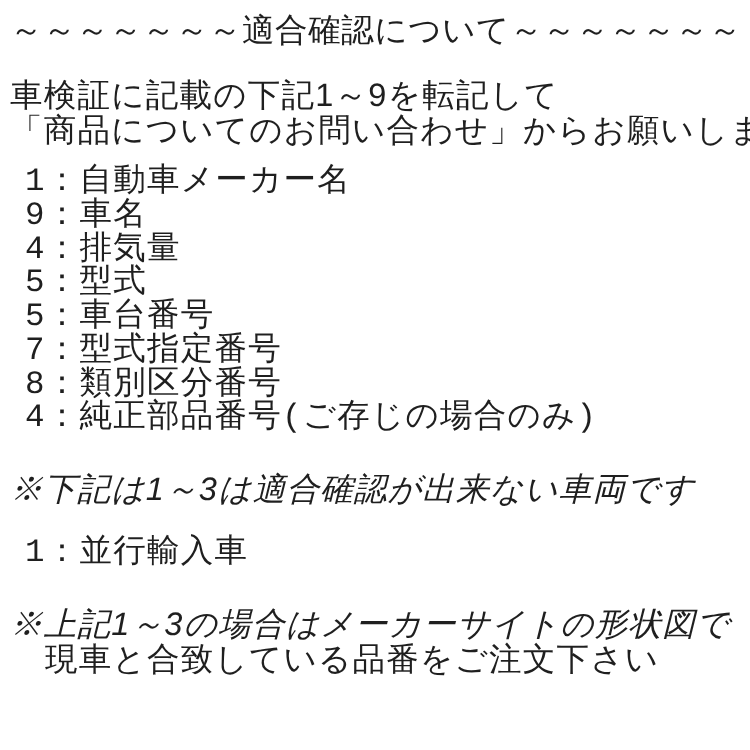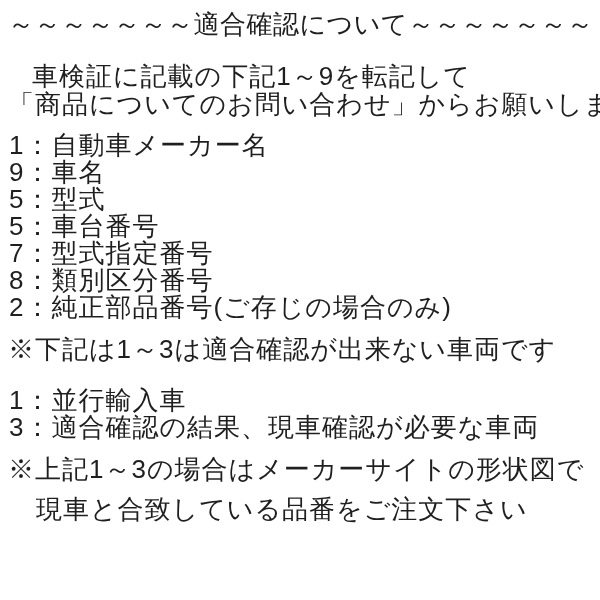--- a/index.html
+++ b/index.html
@@ -31,65 +31,65 @@
   .title {
     font-size: 26px;
     font-weight: 400;
     letter-spacing: 0.5px;
     margin: 0;
     line-height: 28px;
     white-space: nowrap;
   }
   .intro {
     margin-top: 24px;
-    margin-left: 24px;
   }
   ul.list {
     list-style: none;
-    margin: 14px 0 0 1px;
+    margin: 14px 0 0 12px;
     padding: 0;
+    font-family: Liberation Mono, monospace;
   }
   ul.list li {
     line-height: 27px;
     white-space: nowrap;
   }
   .note {
-    margin-top: 14px;
+    margin-top: 29px;
+    font-style: italic;
   }
   ul.sublist {
     margin-top: 24px;
   }
   .indent {
     padding-left: 28px;
-    margin-top: 12px;
   }
 </style>
 </head>
 <body style="background: rgb(255, 255, 255); color: rgb(31, 31, 31);">
 
 <div class="page">
 
   <p class="title">～～～～～～～適合確認について～～～～～～～</p>
 
   <p class="line intro">車検証に記載の下記1～9を転記して</p>
   <p class="line">「商品についてのお問い合わせ」からお願いします</p>
 
   <ul class="list">
     <li>1：自動車メーカー名</li>
     <li>9：車名</li>
+    <li>4：排気量</li>
     <li>5：型式</li>
     <li>5：車台番号</li>
     <li>7：型式指定番号</li>
     <li>8：類別区分番号</li>
-    <li>2：純正部品番号(ご存じの場合のみ)</li>
+    <li>4：純正部品番号(ご存じの場合のみ)</li>
   </ul>
 
   <p class="line note">※下記は1～3は適合確認が出来ない車両です</p>
 
   <ul class="list sublist">
     <li>1：並行輸入車</li>
-    <li>3：適合確認の結果、現車確認が必要な車両</li>
   </ul>
 
   <p class="line note">※上記1～3の場合はメーカーサイトの形状図で</p>
   <p class="line indent">現車と合致している品番をご注文下さい</p>
 
 </div>
 
 </body></html>

